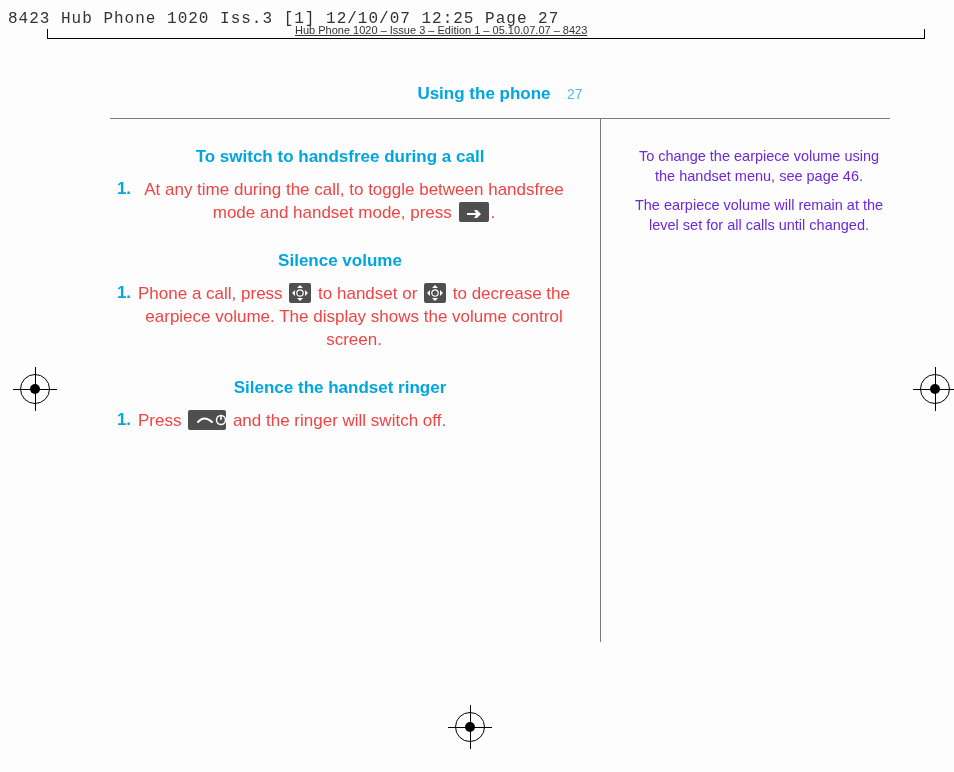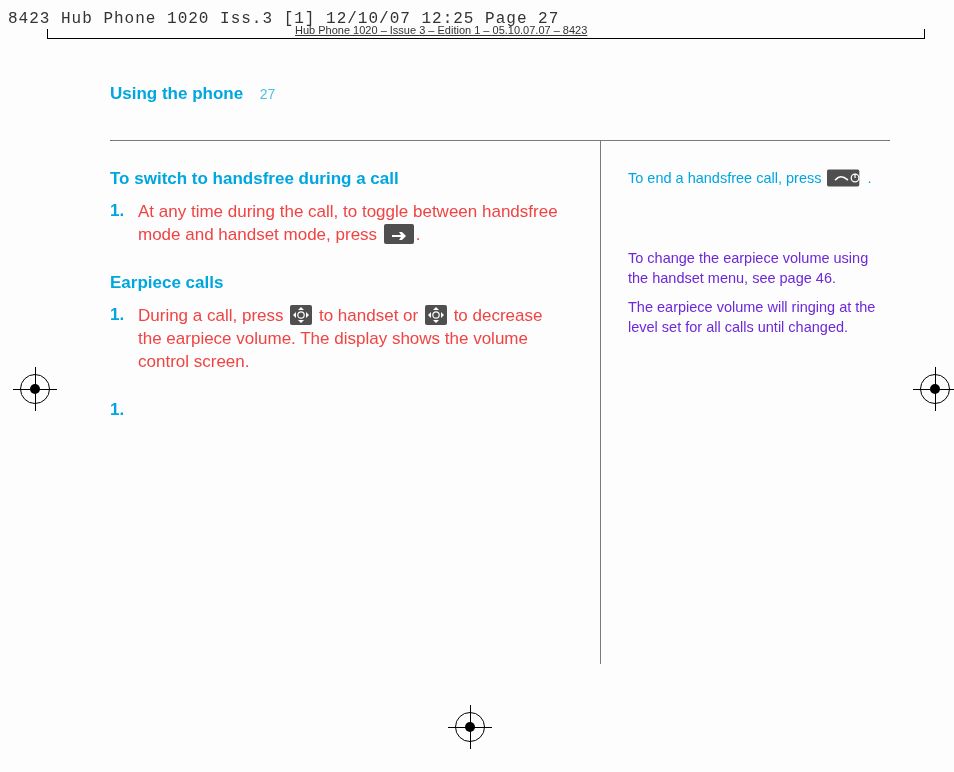--- a/index.html
+++ b/index.html
@@ -3,26 +3,26 @@
 <meta charset="utf-8">
 <style>
   * { box-sizing: border-box; margin: 0; padding: 0; }
   html, body { width: 954px; height: 772px; background: #fdfdfd; font-family: "Segoe UI", "Helvetica Neue", Arial, sans-serif; position: relative; overflow: hidden; }
   .slug-top { position: absolute; top: 10px; left: 8px; font-family: "Courier New", monospace; font-size: 16px; letter-spacing: 1px; color: #333; }
   .slug-sub { position: absolute; top: 24px; left: 295px; font-size: 11px; color: #333; white-space: pre; text-decoration: underline; }
   .crop-top { position: absolute; top: 38px; left: 48px; right: 30px; border-top: 1px solid #000; }
   .crop-top:before { content:""; position:absolute; left:-1px; top:-10px; width:1px; height:10px; background:#000; }
   .crop-top:after  { content:""; position:absolute; right:-1px; top:-10px; width:1px; height:10px; background:#000; }
   .page { position: absolute; top: 84px; left: 110px; width: 780px; }
-  .running-head { text-align: left; margin-bottom: 36px; }
+  .running-head { text-align: center; margin-bottom: 14px; }
   .running-head .title { color: #00a6df; font-weight: 700; font-size: 17px; }
   .running-head .pgnum { color: #00a6df; font-size: 14px; margin-left: 12px; opacity: .7; }
   .rule { border-top: 1px solid #7a7a7a; margin-bottom: 28px; position: relative; }
   .rule:after { content:""; position:absolute; left:490px; top:0; width:1px; height:523px; background:#7a7a7a; }
-  .cols { display: flex; }
+  .cols { display: flex; text-align: center; }
   .main { width: 490px; padding-right: 30px; }
   .side { width: 290px; padding-left: 28px; }
   .h { color: #00a6df; font-weight: 700; font-size: 17px; margin-bottom: 12px; }
   .step { display: flex; margin-bottom: 26px; }
   .step .num { color: #00a6df; font-weight: 700; font-size: 17px; width: 28px; flex-shrink: 0; }
   .step .body, .plain { color: #ef4444; font-size: 17px; line-height: 1.35; }
   .plain-block { display:flex; margin-bottom: 22px; }
   .plain-block .indent { width:28px; flex-shrink:0; }
   .block { margin-bottom: 14px; }
   .sidenote { color: #00a6df; font-size: 14.5px; line-height: 1.35; margin-bottom: 60px; }
@@ -63,53 +63,54 @@
           <div class="num">1.</div>
           <div class="body">
             <span>At any time during the call, to toggle between handsfree mode and handset mode, press </span><span class="key"><svg width="22" height="20" viewBox="0 0 22 20">
                   <path d="M4 11 h9 l-2 -3 h3 l4 4 -4 4 h-3 l2 -3 h-9 z" fill="#fff"></path>
                 </svg></span><span>.</span>
           </div>
         </div>
       </div>
 
       <div class="block">
-        <div class="h">Earpiece calls</div>
+        <div class="h">Silence volume</div>
         <div class="step">
           <div class="num">1.</div>
           <div class="body">
-            <span>During a call, press </span><span class="key key-nav"><svg width="22" height="20" viewBox="0 0 22 20">
+            <span>Phone a call, press </span><span class="key key-nav"><svg width="22" height="20" viewBox="0 0 22 20">
                   <path d="M11 2 l3 3 h-6 z M11 18 l-3 -3 h6 z M3 10 l3 -3 v6 z M19 10 l-3 3 v-6 z" fill="#fff"></path>
                   <circle cx="11" cy="10" r="3.2" fill="none" stroke="#fff" stroke-width="1.2"></circle>
                 </svg></span><span> to handset or </span><span class="key key-nav"><svg width="22" height="20" viewBox="0 0 22 20">
                   <path d="M11 2 l3 3 h-6 z M11 18 l-3 -3 h6 z M3 10 l3 -3 v6 z M19 10 l-3 3 v-6 z" fill="#fff"></path>
                   <circle cx="11" cy="10" r="3.2" fill="none" stroke="#fff" stroke-width="1.2"></circle>
                 </svg></span><span> to decrease the earpiece volume. The display shows the volume control screen.</span>
           </div>
         </div>
       </div>
 
       <div class="block">
+        <div class="h">Silence the handset ringer</div>
         <div class="step">
           <div class="num">1.</div>
+          <div class="body">
+            <span>Press </span><span class="key key-call"><svg width="38" height="20" viewBox="0 0 38 20">
+                  <path d="M6 12 q6 -7 14 0" fill="none" stroke="#fff" stroke-width="2" stroke-linecap="round"></path>
+                  <circle cx="29" cy="10" r="4.5" fill="none" stroke="#fff" stroke-width="1.5"></circle>
+                  <line x1="29" y1="5" x2="29" y2="10" stroke="#fff" stroke-width="1.5"></line>
+                </svg></span><span> and the ringer will switch off.</span>
+          </div>
         </div>
       </div>
 
     </div>
 
     <div class="side">
-      <div class="sidenote">
-        <span>To end a handsfree call, press </span><span class="key key-call" style="transform:scale(.85);transform-origin:left center"><svg width="38" height="20" viewBox="0 0 38 20">
-              <path d="M6 12 q6 -7 14 0" fill="none" stroke="#fff" stroke-width="2" stroke-linecap="round"></path>
-              <circle cx="29" cy="10" r="4.5" fill="none" stroke="#fff" stroke-width="1.5"></circle>
-              <line x1="29" y1="5" x2="29" y2="10" stroke="#fff" stroke-width="1.5"></line>
-            </svg></span><span>.</span>
-      </div>
       <div class="sidenote2">To change the earpiece volume using the handset menu, see page 46.</div>
-      <div class="sidenote2">The earpiece volume will ringing at the level set for all calls until changed.</div>
+      <div class="sidenote2">The earpiece volume will remain at the level set for all calls until changed.</div>
     </div>
   </div>
 </div>
 
 <div class="reg-mark reg-l">
     <div class="c1"></div>
     <div class="h"></div>
     <div class="v"></div>
     <div class="c2"></div>
   </div>

